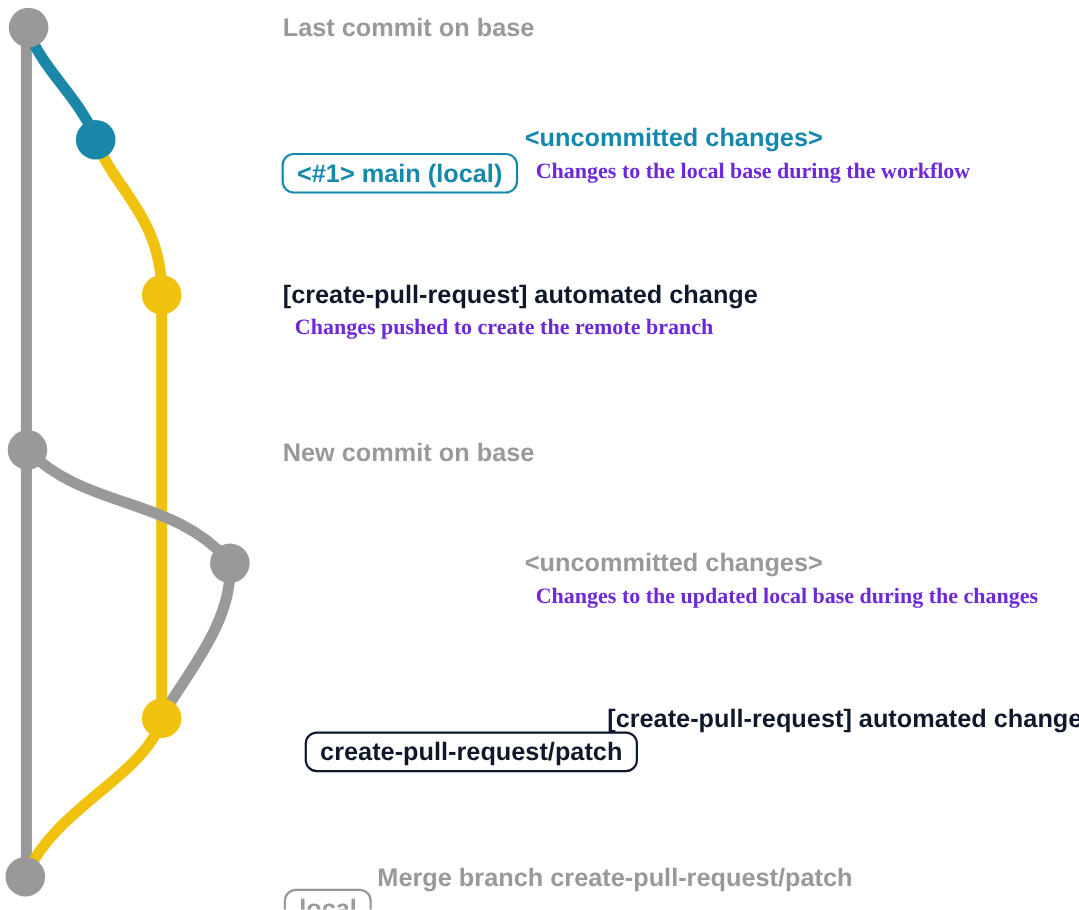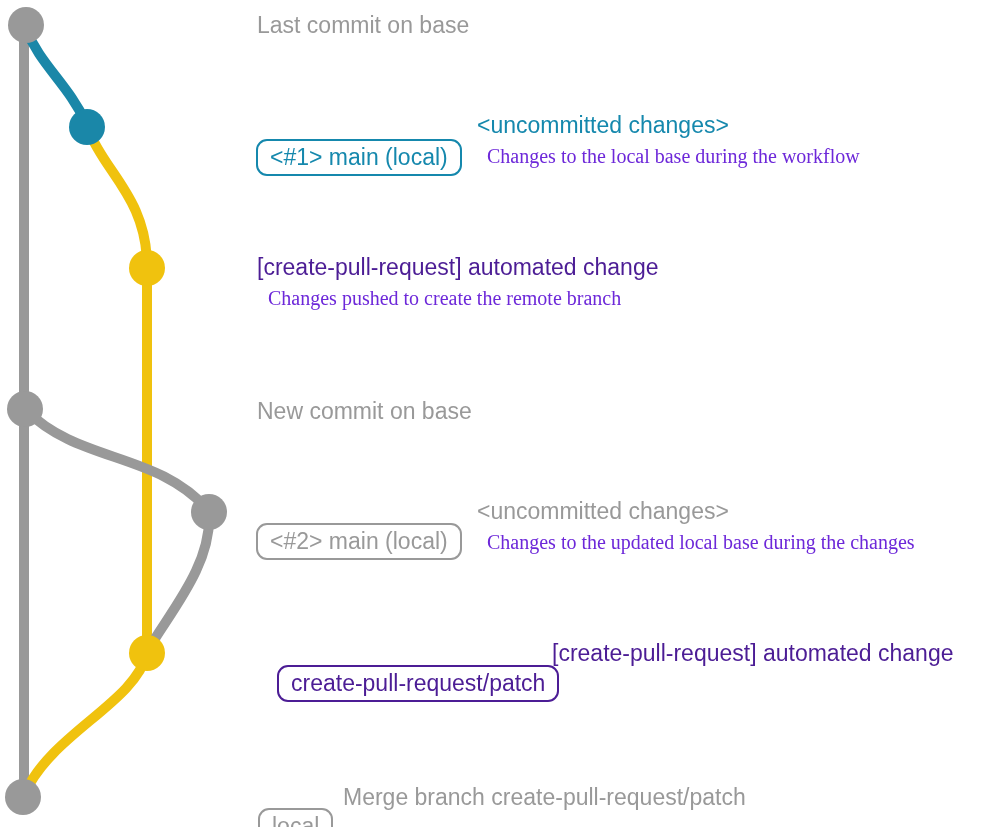--- a/index.html
+++ b/index.html
@@ -4,25 +4,25 @@
 <style>
   html,body{margin:0;padding:0;background:#ffffff;}
   #stage{
     position:relative;
     width:981px;height:827px;
     background:#ffffff;
     font-family:"Liberation Sans", sans-serif;
     overflow:hidden;
   }
   #graph-svg{position:absolute;left:0;top:0;}
-  .abs{position:absolute;white-space:nowrap;}
+  .abs{position:absolute;white-space:nowrap;font-weight:bold;}
   .lbl{font-size:23px;line-height:1.1;}
   .c-gray{color:#999999;}
   .c-blue{color:#1588ad;}
-  .c-yellow{color:#4c1d95;}
+  .c-yellow{color:#0f172a;}
   .caption{
     font-family:"Liberation Serif", serif;
     font-size:20px;color:#6d28d9;line-height:1.1;
   }
   .badge{
     display:inline-block;
     border:2px solid currentColor;
     border-radius:11px;
     padding:4px 12px;
     font-size:23px;
@@ -84,21 +84,20 @@
 
   <div class="abs r2-badge"><span class="badge lbl c-blue">&lt;#1&gt; main (local)</span></div>
   <div class="abs lbl c-blue r2-msg">&lt;uncommitted changes&gt;</div>
   <div class="abs caption r2-caption">Changes to the local base during the workflow</div>
 
   <div class="abs lbl c-yellow r3-msg">[create-pull-request] automated change</div>
   <div class="abs caption r3-caption">Changes pushed to create the remote branch</div>
 
   <div class="abs lbl c-gray r4-label">New commit on base</div>
 
-  <div class="abs r5-badge"><span class="badge lbl c-gray">&lt;#2&gt; main (local)</span></div>
   <div class="abs lbl c-gray r5-msg">&lt;uncommitted changes&gt;</div>
   <div class="abs caption r5-caption">Changes to the updated local base during the changes</div>
 
   <div class="abs r6-badge"><span class="badge lbl c-yellow">create-pull-request/patch</span></div>
   <div class="abs lbl c-yellow r6-msg">[create-pull-request] automated change</div>
 
   <div class="abs r7-badge"><span class="badge lbl c-gray">local</span></div>
   <div class="abs lbl c-gray r7-msg">Merge branch create-pull-request/patch</div>
 
 </div>

